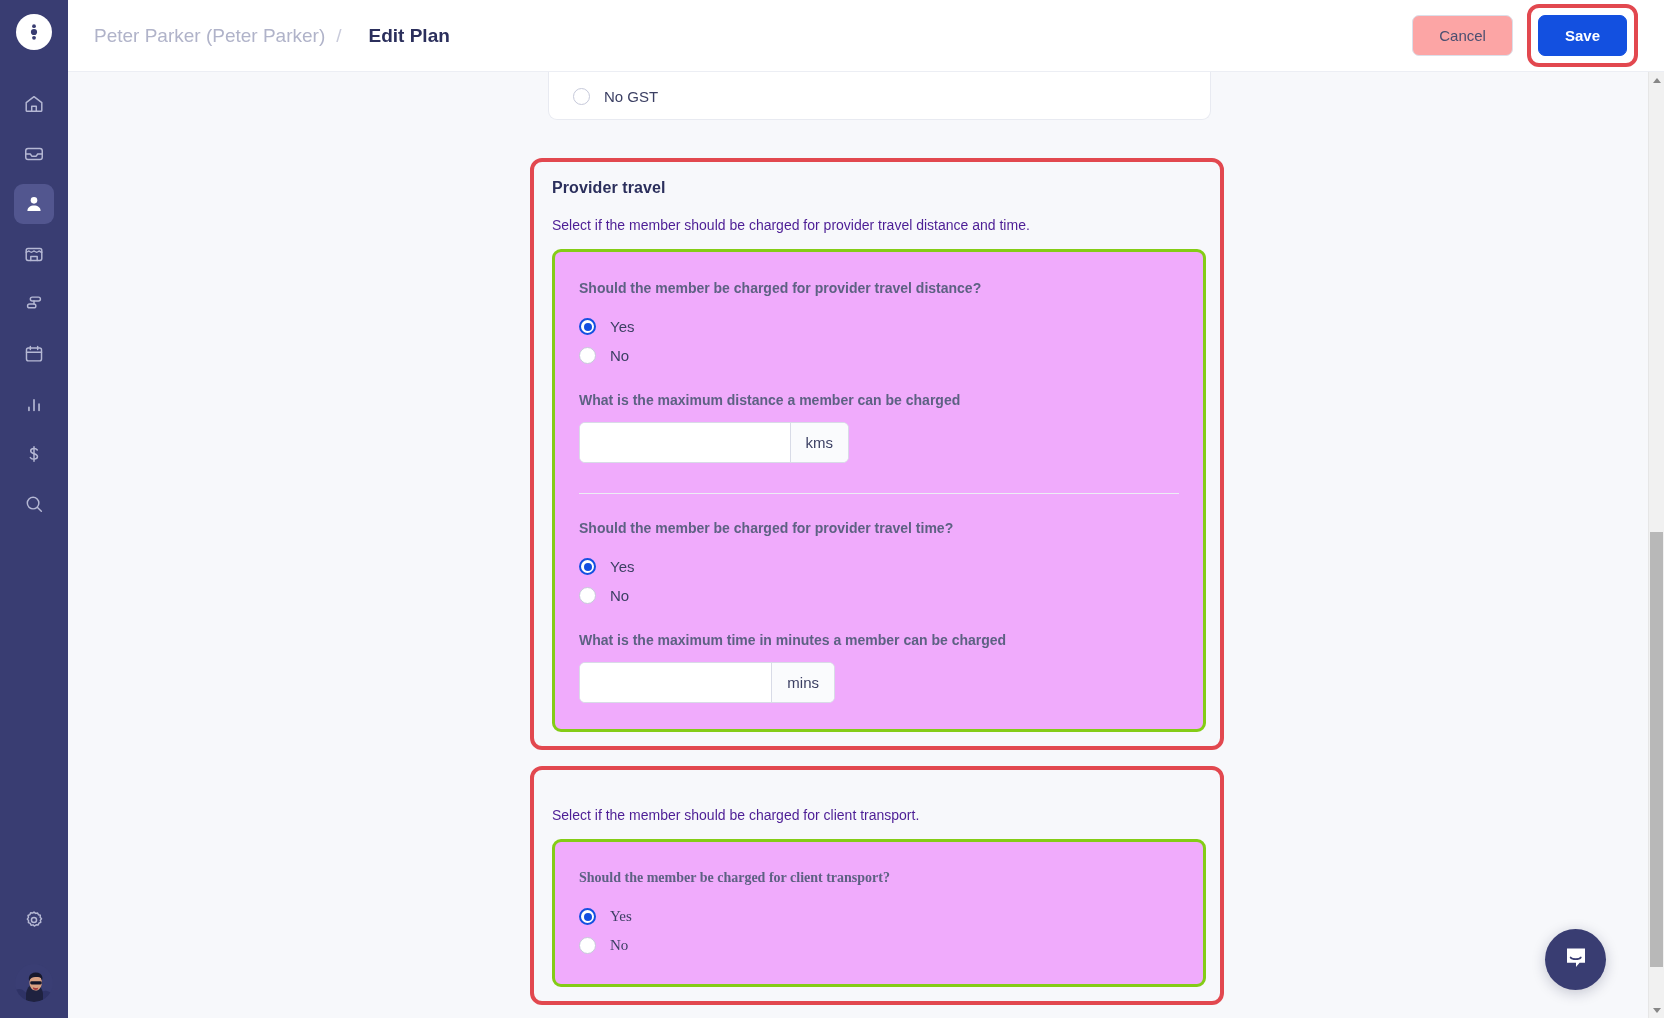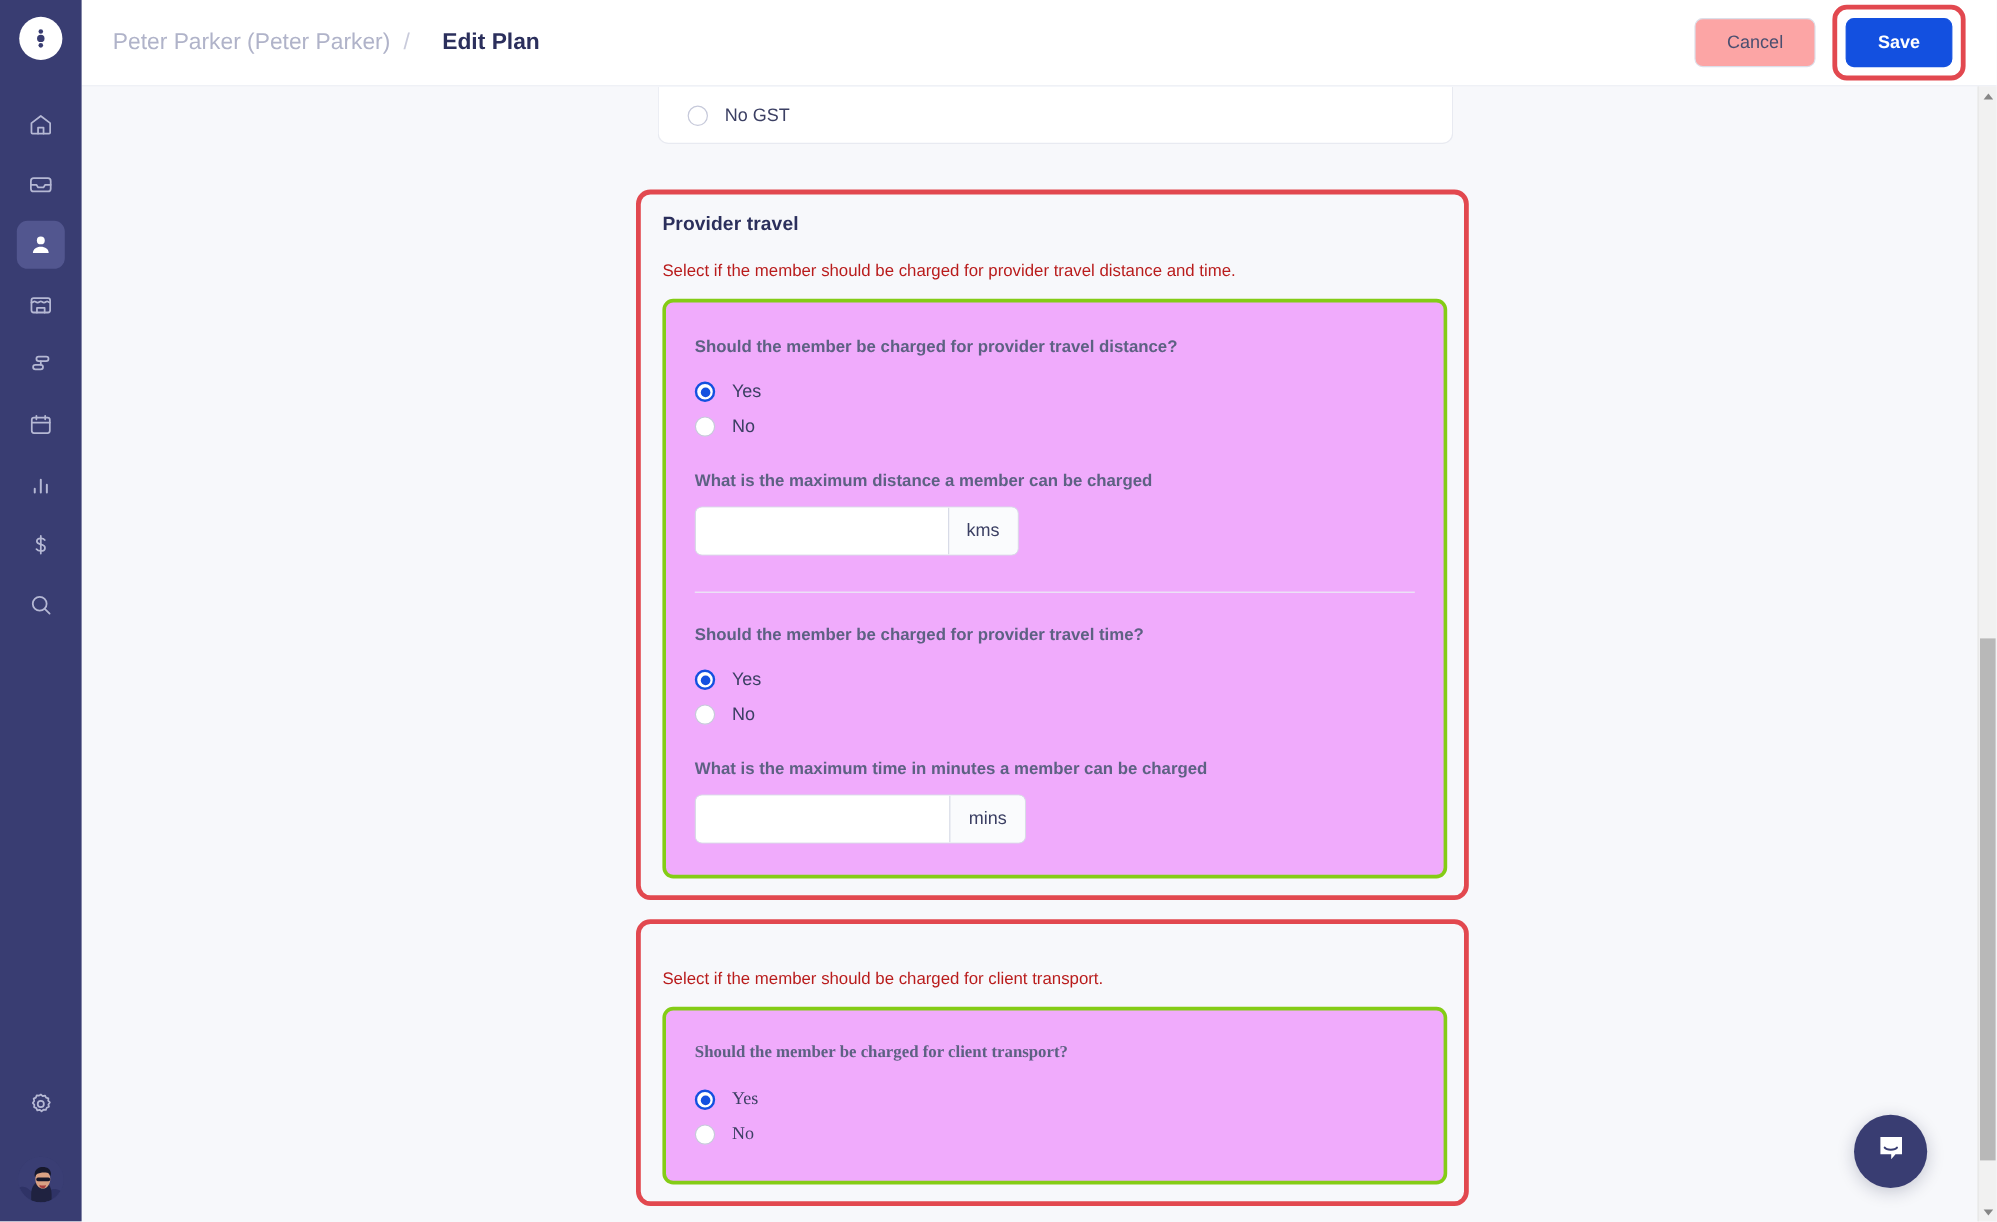--- a/index.html
+++ b/index.html
@@ -173,21 +173,21 @@
   }
   .sec-title {
     font-size: 16px;
     font-weight: 700;
     color: #2b2f5c;
     padding: 0 18px;
     letter-spacing: .1px;
   }
   .sec-desc {
     font-size: 14px;
-    color: #b91c1c;
+    color: #4c1d95;
     padding: 0 18px;
     margin-top: 20px;
   }
 
   .card {
     background: #f0abfc;
     border: 3px solid #84cc16;
     border-radius: 9px;
     margin: 16px 14px 14px 18px;
     padding: 28px 24px 26px 24px;
@@ -242,21 +242,21 @@
   .input-group {
     display: flex;
     align-items: stretch;
     width: 270px;
     height: 41px;
     border: 1px solid #d8dbe7;
     border-radius: 6px;
     overflow: hidden;
     background: #ffffff;
   }
-  .input-group.wide { width: 276px; }
+  .input-group.wide { width: 256px; }
   .input-group input {
     flex: 1 1 auto;
     border: none;
     outline: none;
     font-family: "Liberation Sans", sans-serif;
     font-size: 15px;
     color: #3b3f63;
     padding: 0 11px;
     background: #ffffff;
     min-width: 0;

